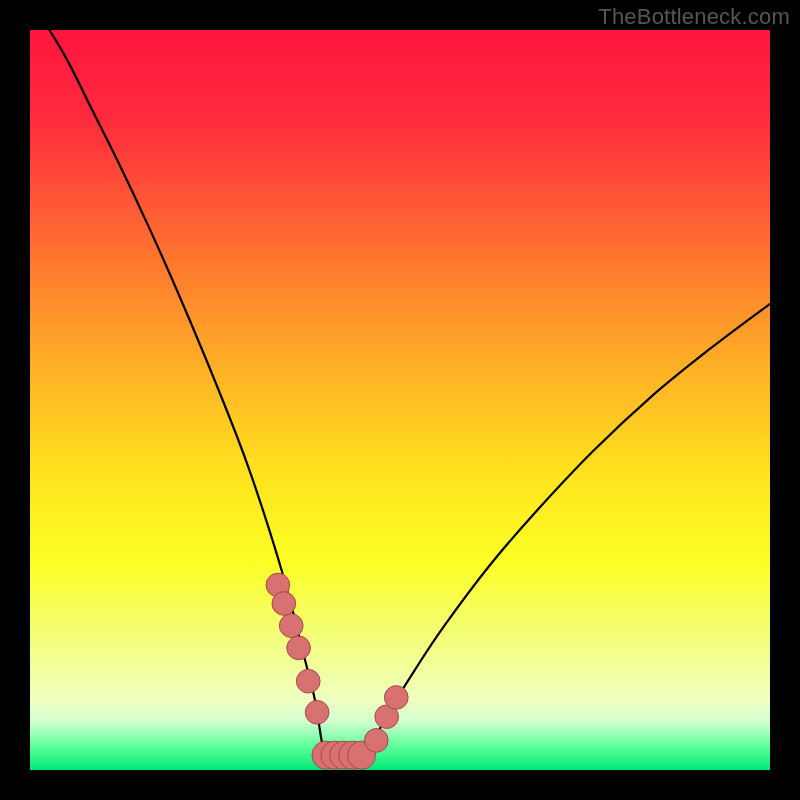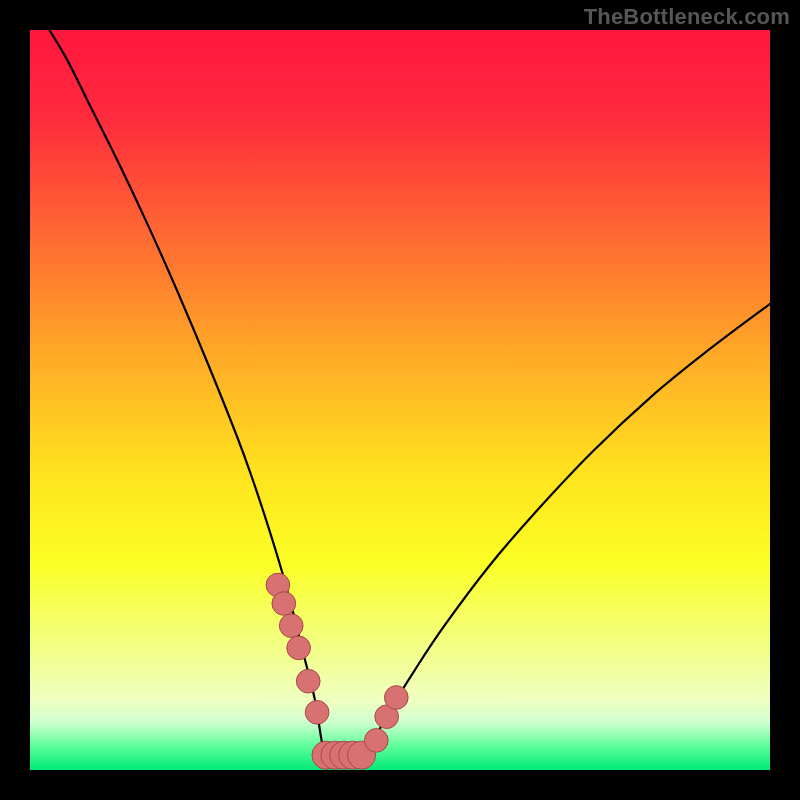--- a/index.html
+++ b/index.html
@@ -16,21 +16,21 @@
     width: 800px;
     height: 800px;
     background: #000;
   }
   .watermark {
     position: absolute;
     top: 4px;
     right: 10px;
     color: #565656;
     font-size: 22px;
-    font-weight: 700;
+    font-weight: 400;
     letter-spacing: 0.2px;
     z-index: 10;
     user-select: none;
   }
   svg {
     position: absolute;
     top: 0;
     left: 0;
   }
 </style>

